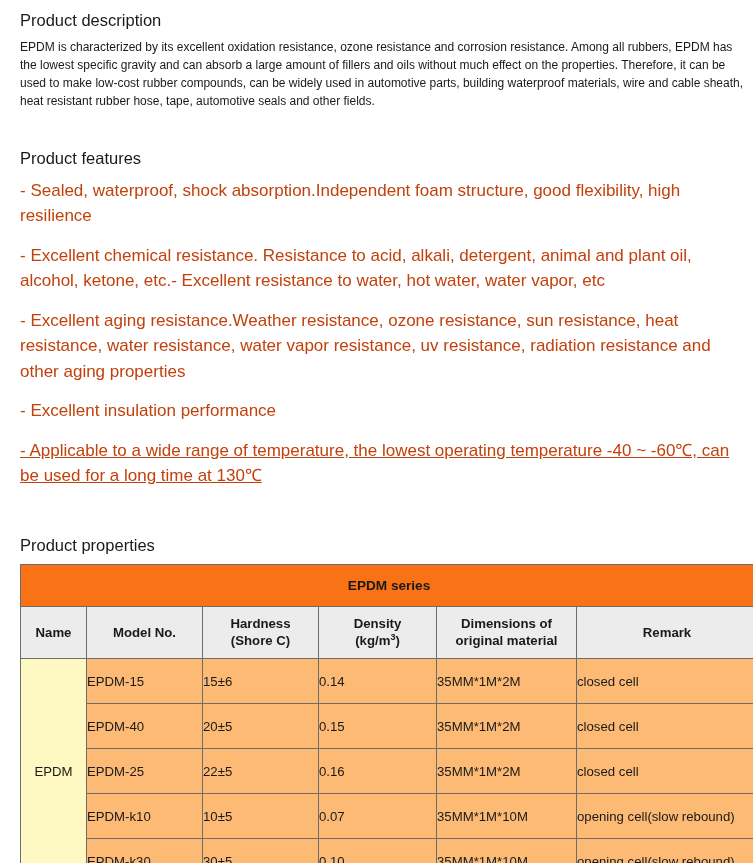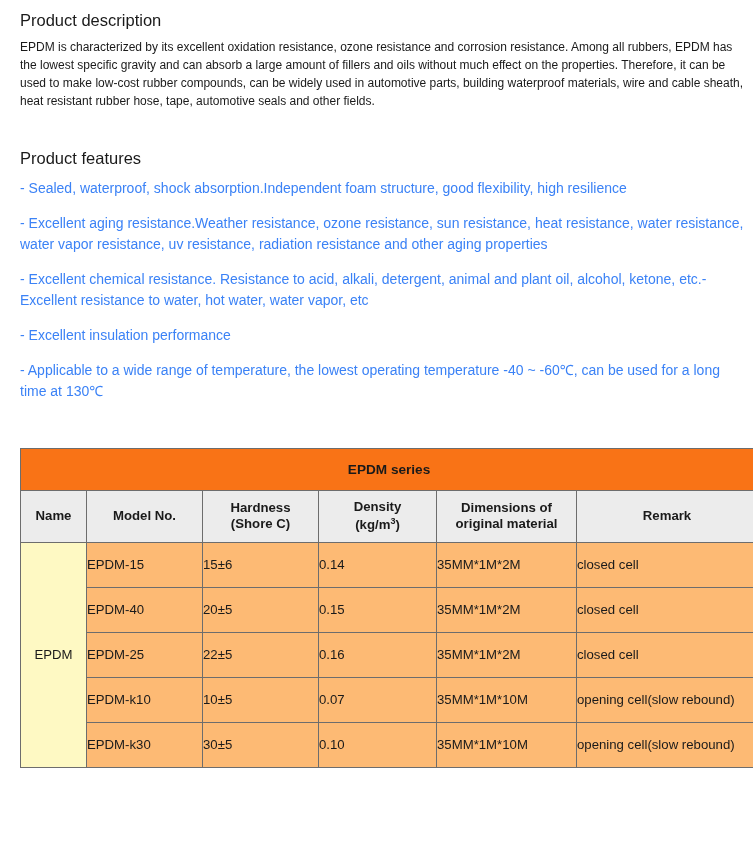--- a/index.html
+++ b/index.html
@@ -30,26 +30,26 @@
     margin-bottom: 16px;
   }
   p.body-text {
     font-size: 12px;
     line-height: 1.48;
     margin: 0 0 0 0;
     color: #1a1a1a;
     text-align: left;
   }
   .features-list p {
-    font-size: 14px;
+    font-size: 17px;
     line-height: 1.5;
     margin: 0 0 14px 0;
-    color: #3b82f6;
-  }
-  .features-list p:last-child { margin-bottom: 16px; }
+    color: #c2410c;
+  }
+  .features-list p:last-child { margin-bottom: 16px; text-decoration: underline; }
   .spacer-md { height: 22px; }
   .spacer-lg { height: 30px; }
 
   table.props {
     width: 737px;
     border-collapse: collapse;
     table-layout: fixed;
     font-size: 13.2px;
     border: 1px solid #6d6d6d;
   }
@@ -105,30 +105,31 @@
     <h2 class="section-title">Product description</h2>
     <p class="body-text">EPDM is characterized by its excellent oxidation resistance, ozone resistance and corrosion resistance. Among all rubbers, EPDM has the lowest specific gravity and can absorb a large amount of fillers and oils without much effect on the properties. Therefore, it can be used to make low-cost rubber compounds, can be widely used in automotive parts, building waterproof materials, wire and cable sheath, heat resistant rubber hose, tape, automotive seals and other fields.</p>
   </div>
 
   <div class="spacer-md"></div>
 
   <div class="section">
     <h2 class="section-title">Product features</h2>
     <div class="features-list">
       <p>- Sealed, waterproof, shock absorption.Independent foam structure, good flexibility, high resilience</p>
+      <p>- Excellent chemical resistance. Resistance to acid, alkali, detergent, animal and plant oil, alcohol, ketone, etc.- Excellent resistance to water, hot water, water vapor, etc</p>
       <p>- Excellent aging resistance.Weather resistance, ozone resistance, sun resistance, heat resistance, water resistance, water vapor resistance, uv resistance, radiation resistance and other aging properties</p>
-      <p>- Excellent chemical resistance. Resistance to acid, alkali, detergent, animal and plant oil, alcohol, ketone, etc.- Excellent resistance to water, hot water, water vapor, etc</p>
       <p>- Excellent insulation performance</p>
       <p>- Applicable to a wide range of temperature, the lowest operating temperature -40 ~ -60℃, can be used for a long time at 130℃</p>
     </div>
   </div>
 
   <div class="spacer-lg"></div>
 
   <div class="section">
+    <h2 class="section-title">Product properties</h2>
 
     <table class="props">
       <colgroup>
         <col class="col1">
           <col class="col2">
           <col class="col3">
           <col class="col4">
           <col class="col5">
           <col class="col6">
       </colgroup>

